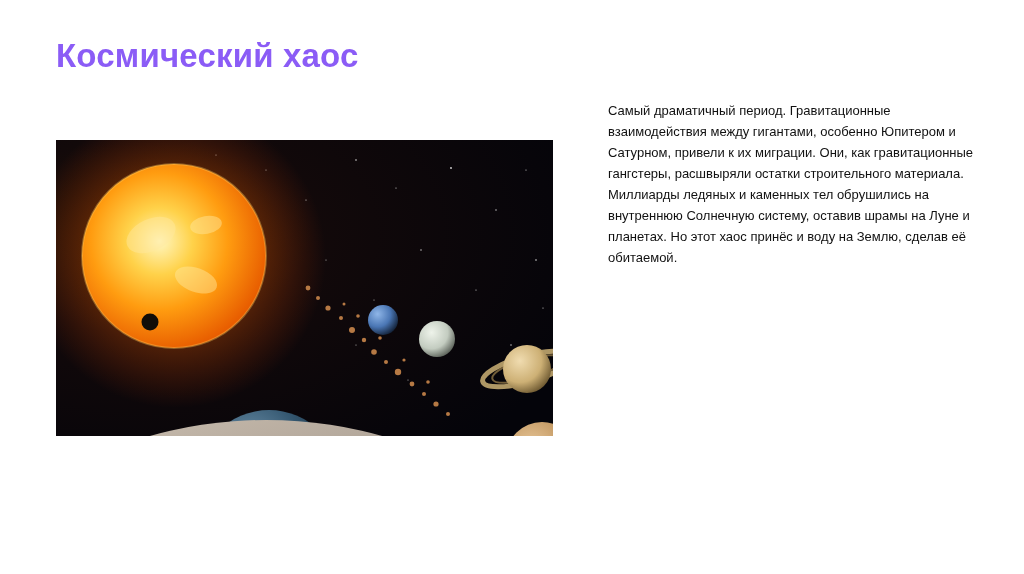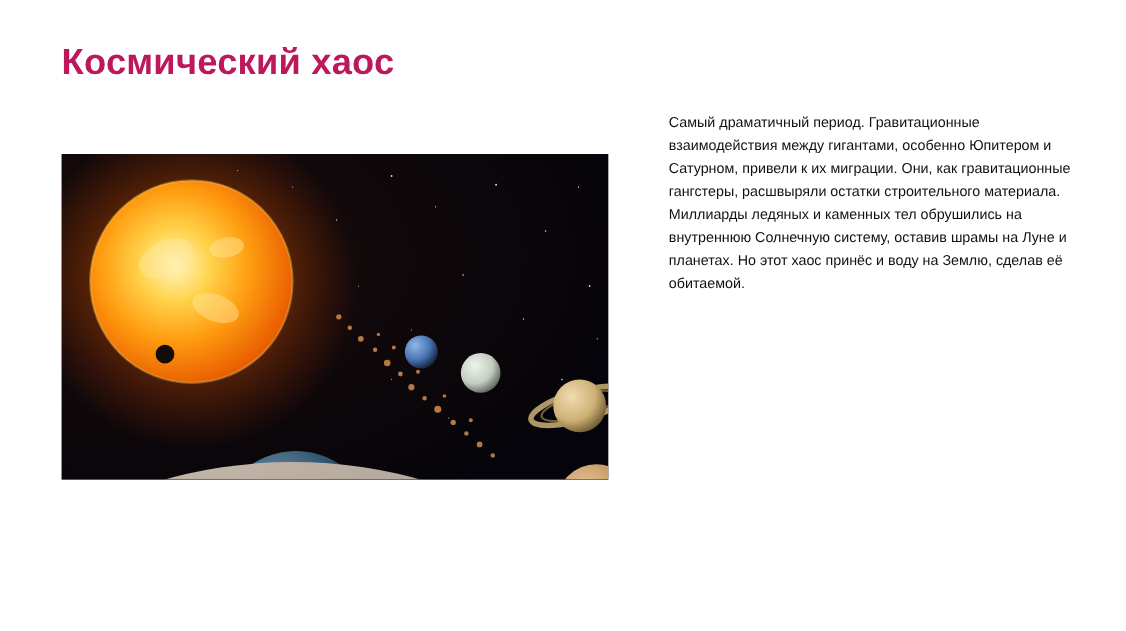--- a/index.html
+++ b/index.html
@@ -20,21 +20,21 @@
     inset: 0;
     background: #ffffff;
   }
   .slide-title {
     position: absolute;
     left: 56px;
     top: 38px;
     font-size: 33px;
     font-weight: bold;
     letter-spacing: 0.2px;
-    color: #be185d;
+    color: #8b5cf6;
     line-height: 1.1;
   }
   .figure {
     position: absolute;
     left: 56px;
     top: 140px;
     width: 497px;
     height: 296px;
     overflow: hidden;
     background: #05060a;

